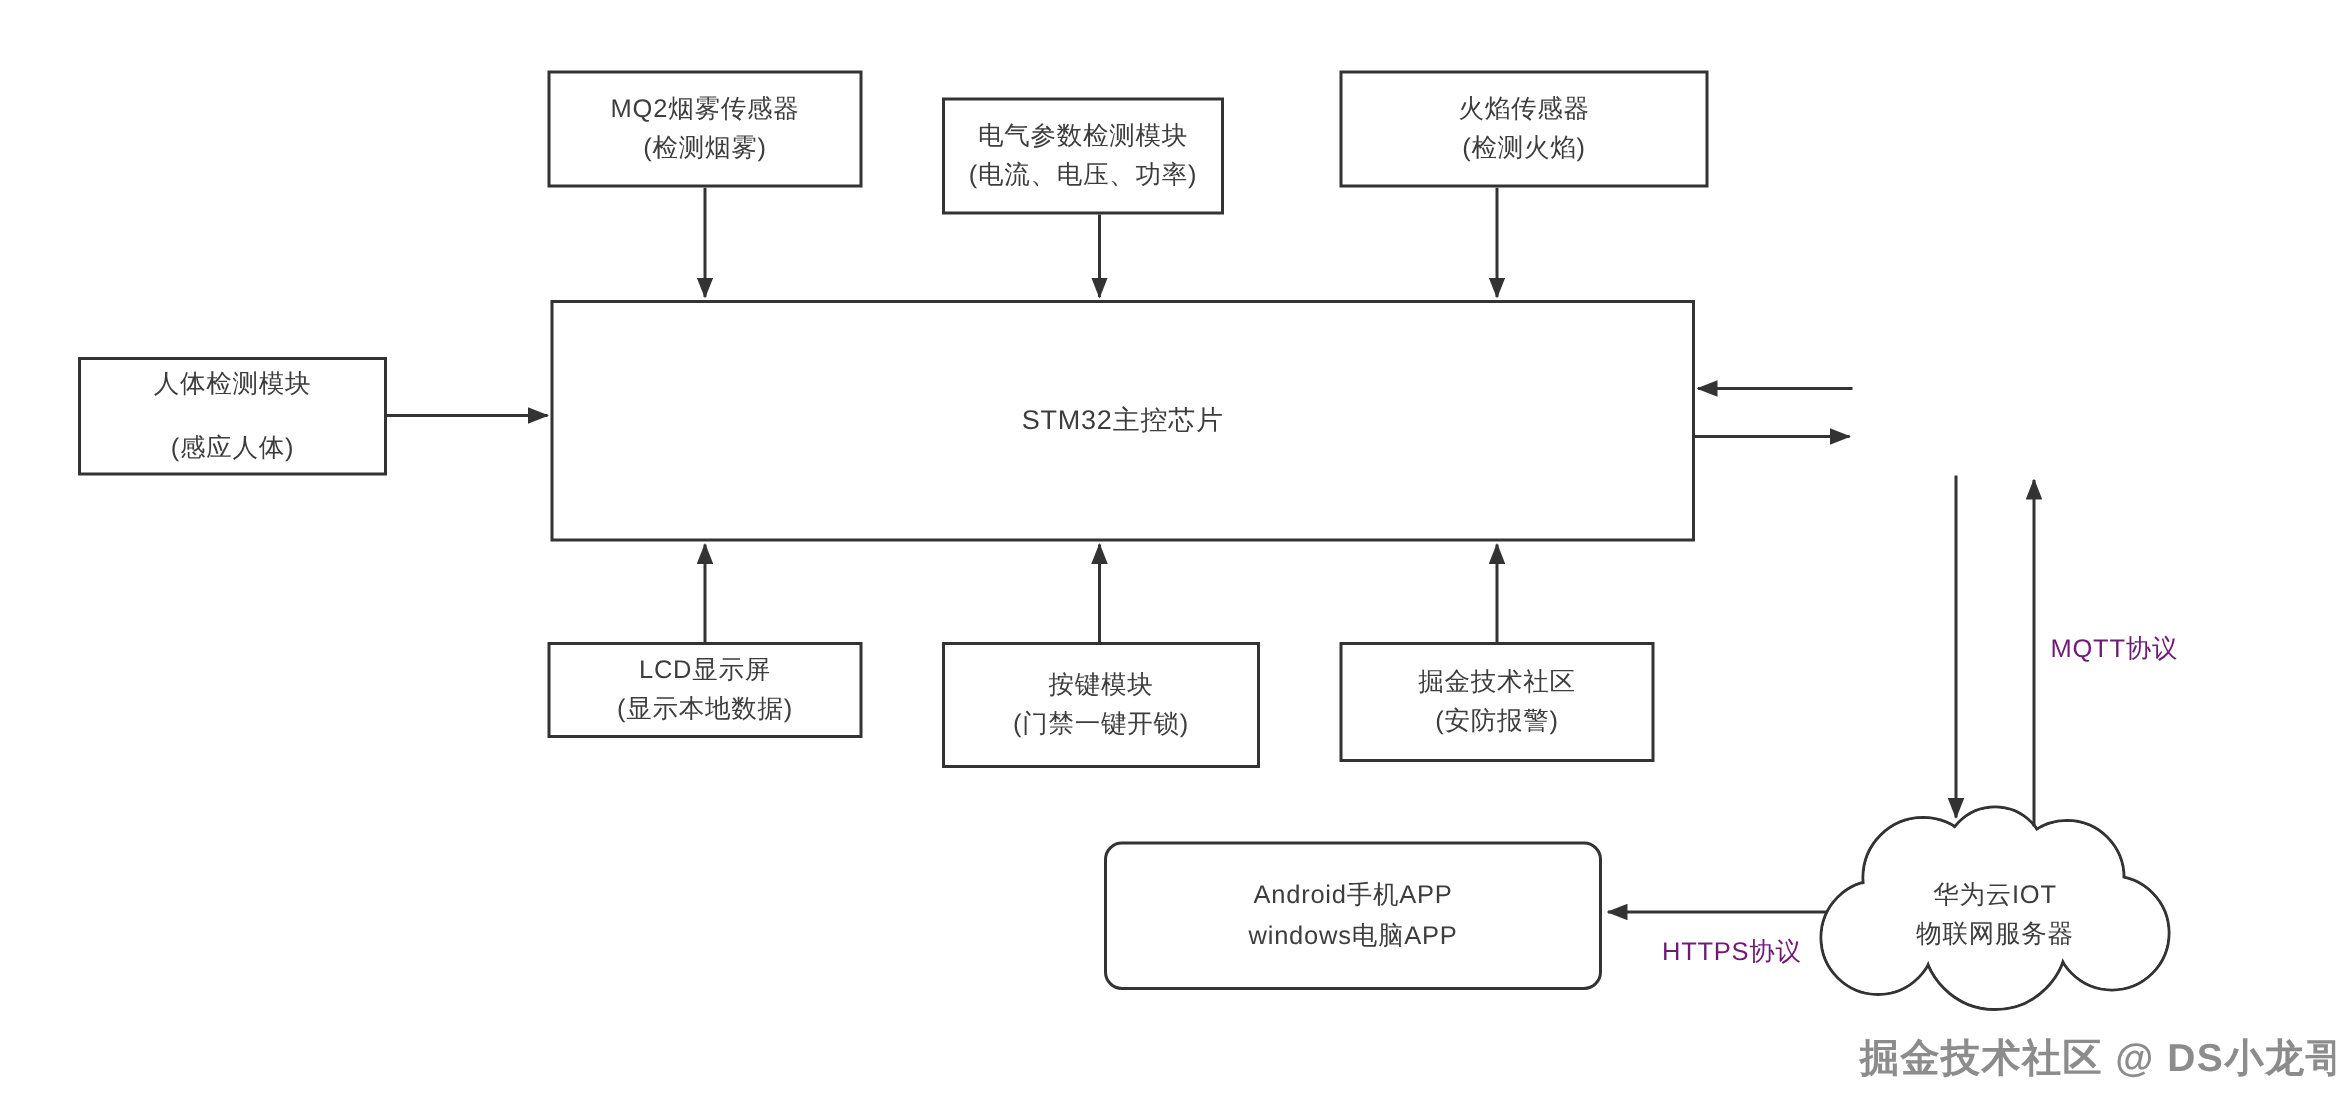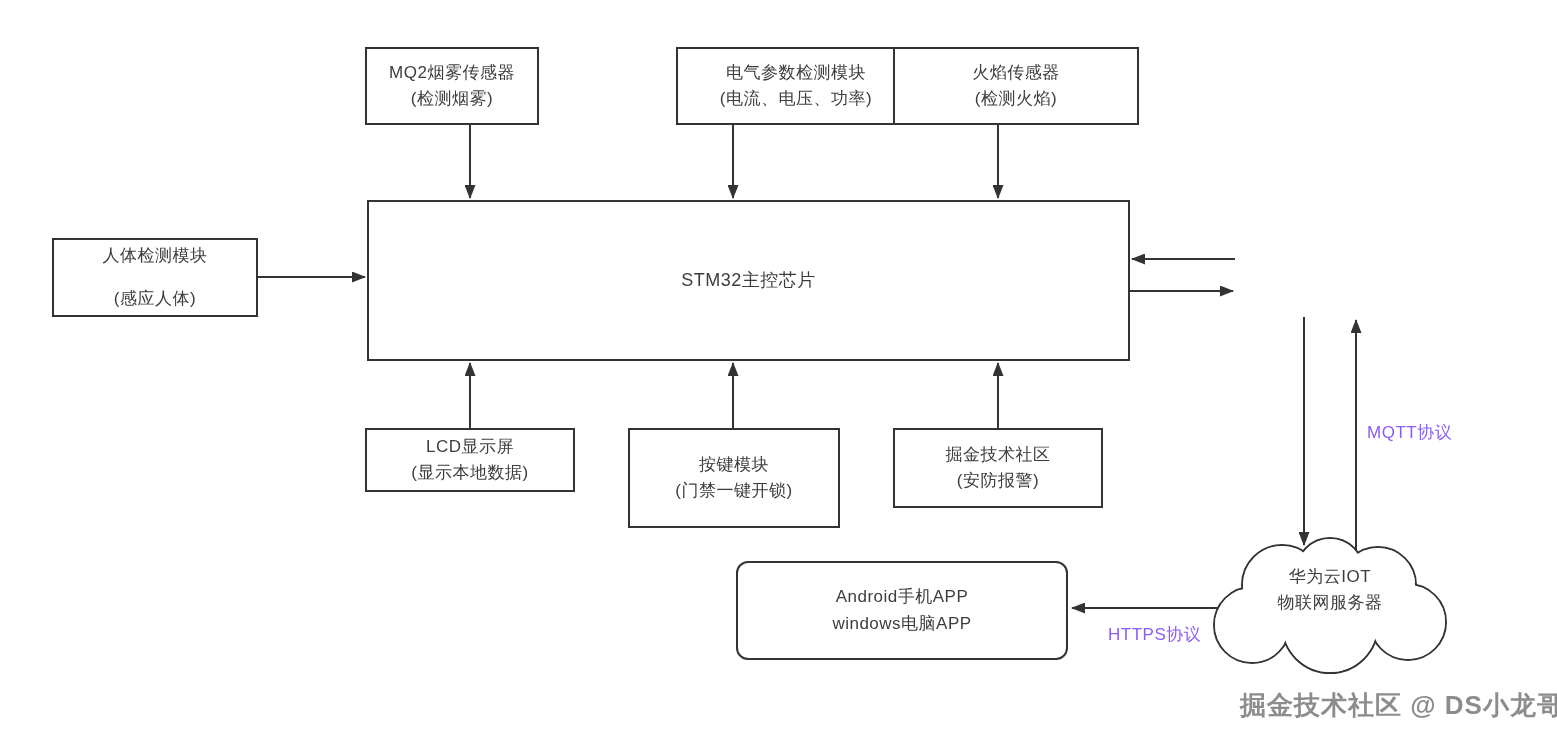--- a/index.html
+++ b/index.html
@@ -34,21 +34,21 @@
     text-align: center;
     color: #3d3d3d;
     font-size: 17px;
     line-height: 1.55;
     letter-spacing: 0.5px;
   }
   .box--main { font-size: 18px; }
   .floating-label {
     position: absolute;
     z-index: 2;
-    color: #8b5cf6;
+    color: #701a75;
     font-size: 17px;
     white-space: nowrap;
     letter-spacing: 0.5px;
   }
   .cloud-label {
     position: absolute;
     z-index: 2;
     width: 200px;
     text-align: center;
     color: #3d3d3d;
@@ -107,26 +107,26 @@
       <line x1="1130" y1="291" x2="1233" y2="291" marker-end="url(#ah)"></line>
       <line x1="470" y1="428" x2="470" y2="363" marker-end="url(#ah)"></line>
       <line x1="733" y1="428" x2="733" y2="363" marker-end="url(#ah)"></line>
       <line x1="998" y1="428" x2="998" y2="363" marker-end="url(#ah)"></line>
       <line x1="1304" y1="317" x2="1304" y2="545" marker-end="url(#ah)"></line>
       <line x1="1356" y1="551" x2="1356" y2="320" marker-end="url(#ah)"></line>
       <line x1="1218" y1="608" x2="1072" y2="608" marker-end="url(#ah)"></line>
     </g>
   </svg>
 
-  <div class="box" style="left:365px; top:47px; width:174px; height:78px;">
+  <div class="box" style="left:365px; top:47px; width:210px; height:78px;">
     <div>MQ2烟雾传感器</div>
     <div>(检测烟雾)</div>
   </div>
 
-  <div class="box" style="left:628px; top:47px; width:240px; height:78px;margin-left:48px;">
+  <div class="box" style="left:628px; top:65px; width:188px; height:78px;">
     <div>电气参数检测模块</div>
     <div>(电流、电压、功率)</div>
   </div>
 
   <div class="box" style="left:893px; top:47px; width:246px; height:78px;">
     <div>火焰传感器</div>
     <div>(检测火焰)</div>
   </div>
 
   <div class="box" style="left:52px; top:238px; width:206px; height:79px;gap:16px;">
@@ -137,36 +137,36 @@
   <div class="box box--main" style="left:367px; top:200px; width:763px; height:161px;text-align:center;">
     <div>STM32主控芯片</div>
   </div>
 
 
   <div class="box" style="left:365px; top:428px; width:210px; height:64px;">
     <div>LCD显示屏</div>
     <div>(显示本地数据)</div>
   </div>
 
-  <div class="box" style="left:628px; top:428px; width:212px; height:100px;">
+  <div class="box" style="left:628px; top:428px; width:212px; height:84px;">
     <div>按键模块</div>
     <div>(门禁一键开锁)</div>
   </div>
 
   <div class="box" style="left:893px; top:428px; width:210px; height:80px;">
     <div>掘金技术社区</div>
     <div>(安防报警)</div>
   </div>
 
   <div class="box" style="left:736px; top:561px; width:332px; height:99px;border-radius:12px;">
     <div>Android手机APP</div>
     <div>windows电脑APP</div>
   </div>
 
-  <div class="cloud-label" style="left:1230px; top:564px;">
+  <div class="cloud-label" style="left:1230px; top:584px;">
     <div>华为云IOT</div>
     <div>物联网服务器</div>
   </div>
 
   <div class="floating-label" style="left:1367px; top:421px;">MQTT协议</div>
 
   <div class="floating-label" style="left:1108px; top:623px;">HTTPS协议</div>
 
   <div class="watermark" style="left:1240px; top:688px;">掘金技术社区 @ DS小龙哥</div>
 

